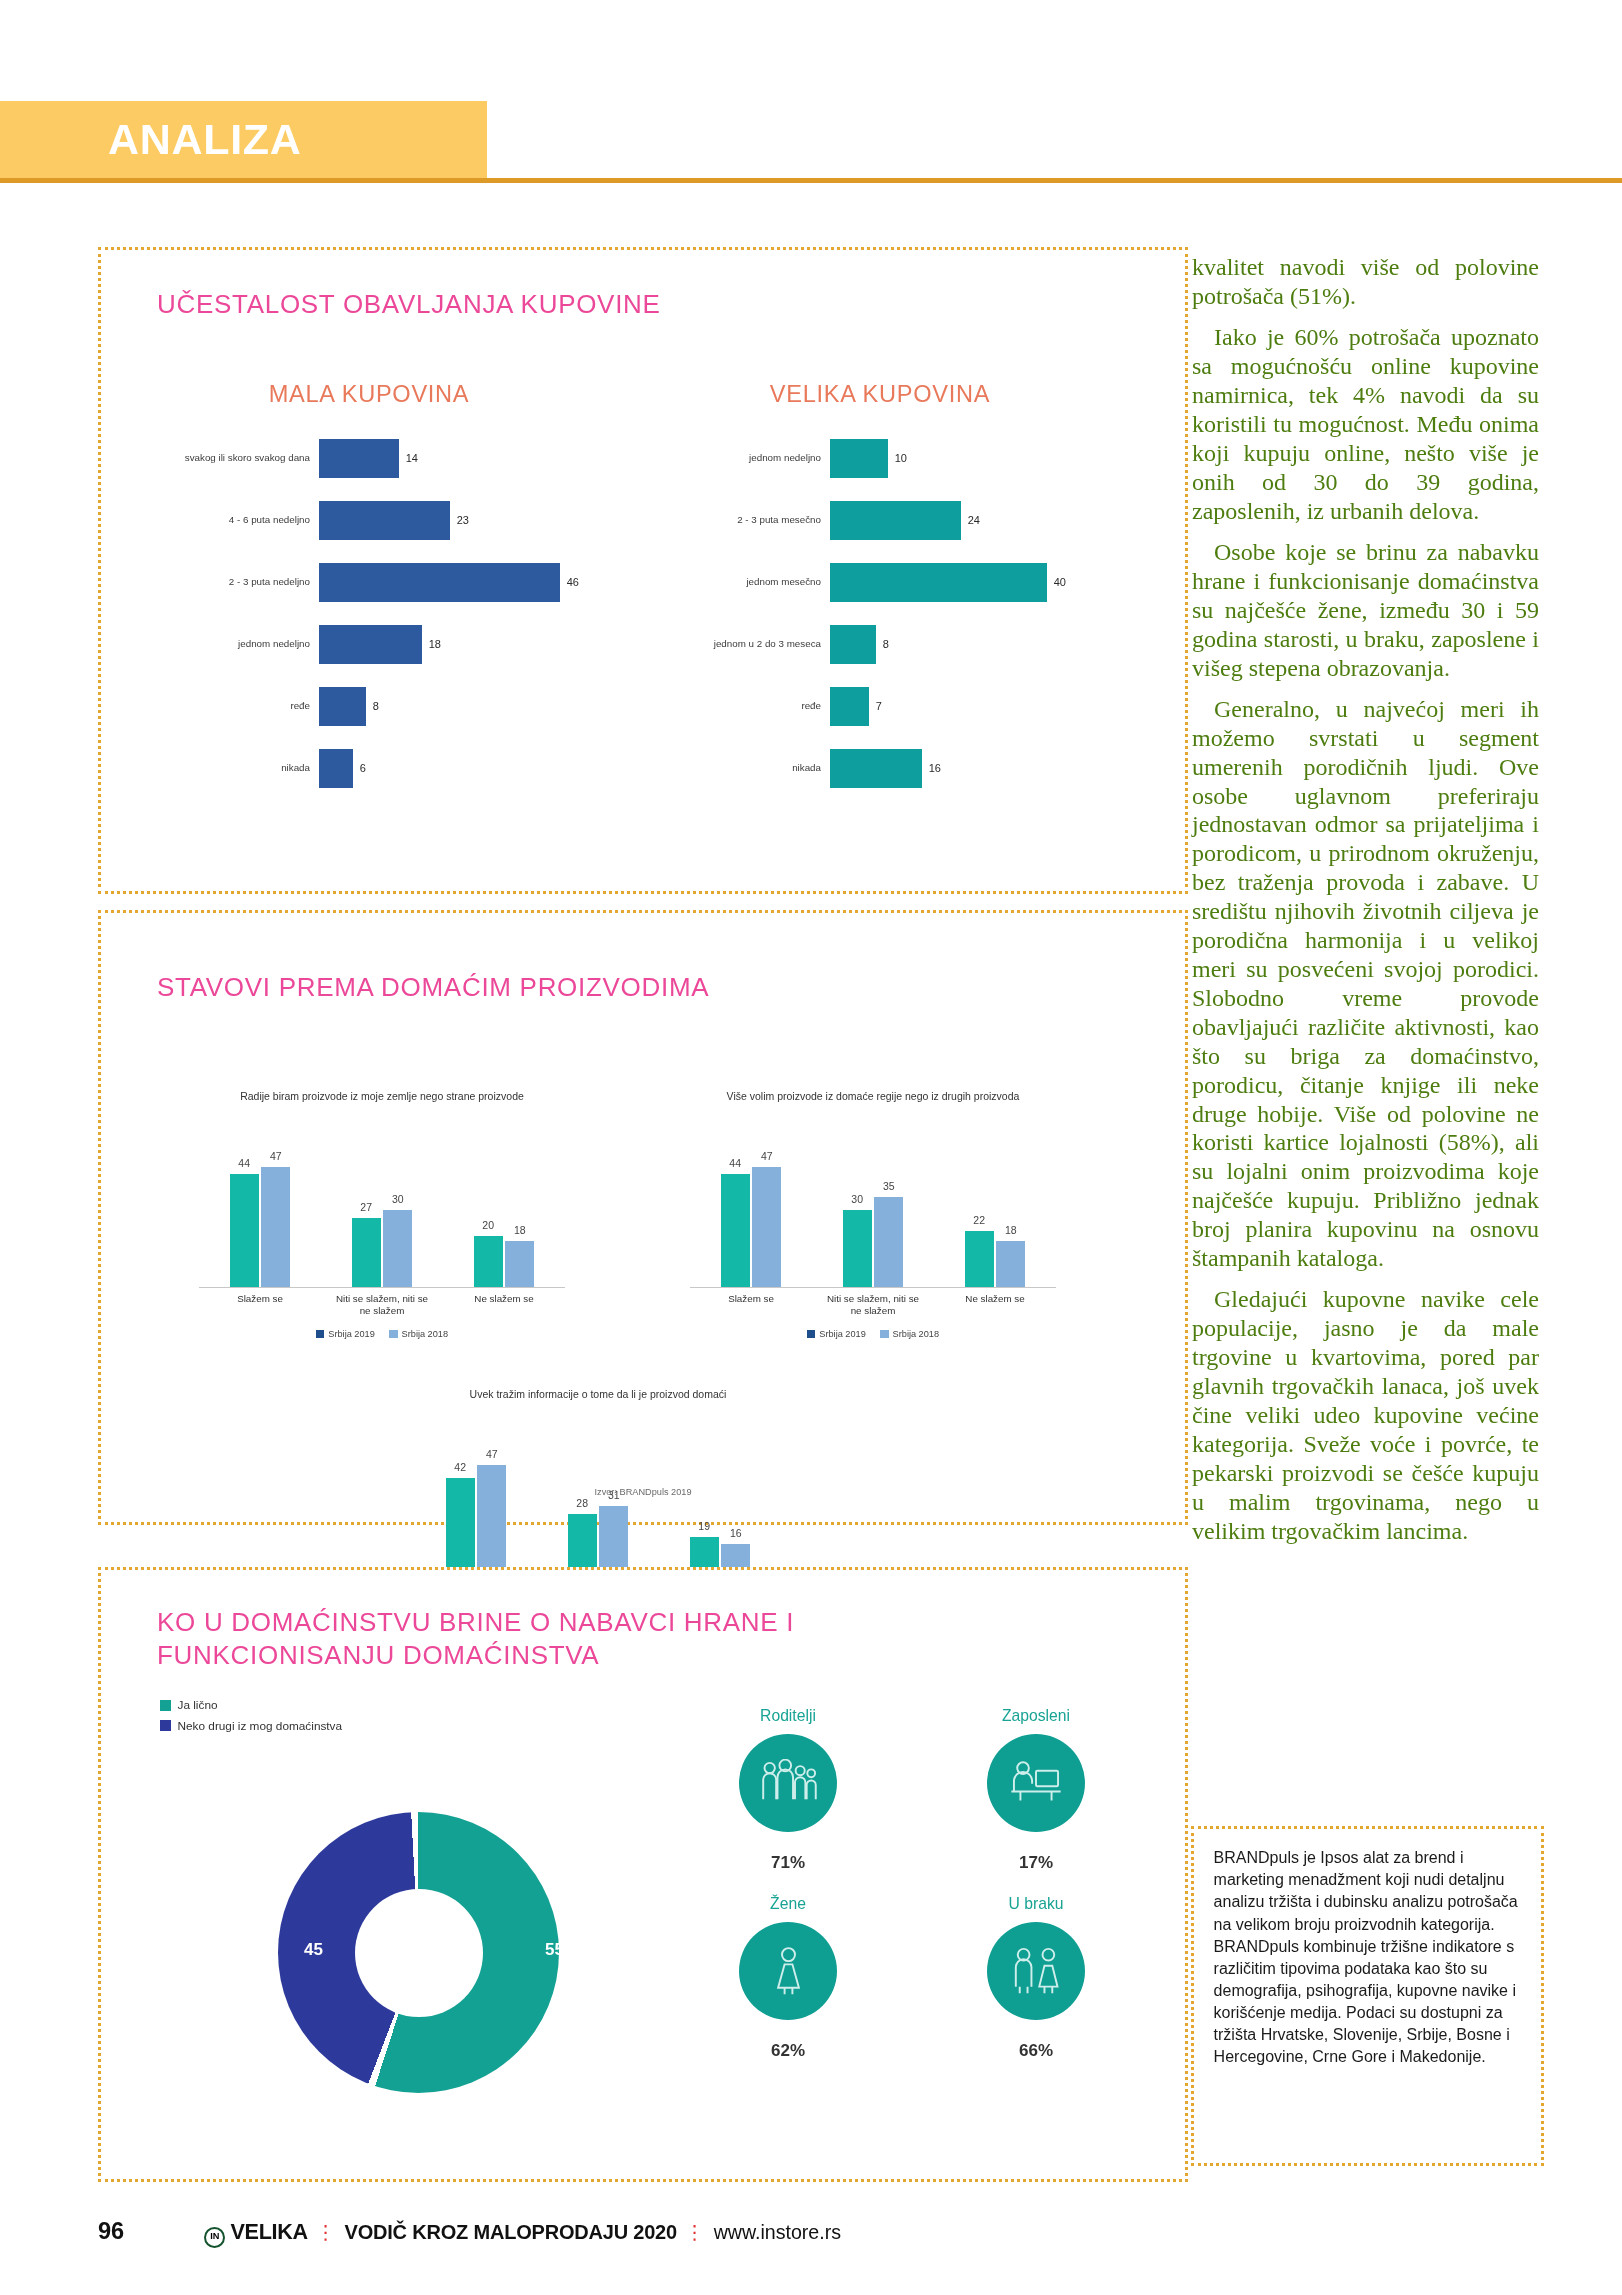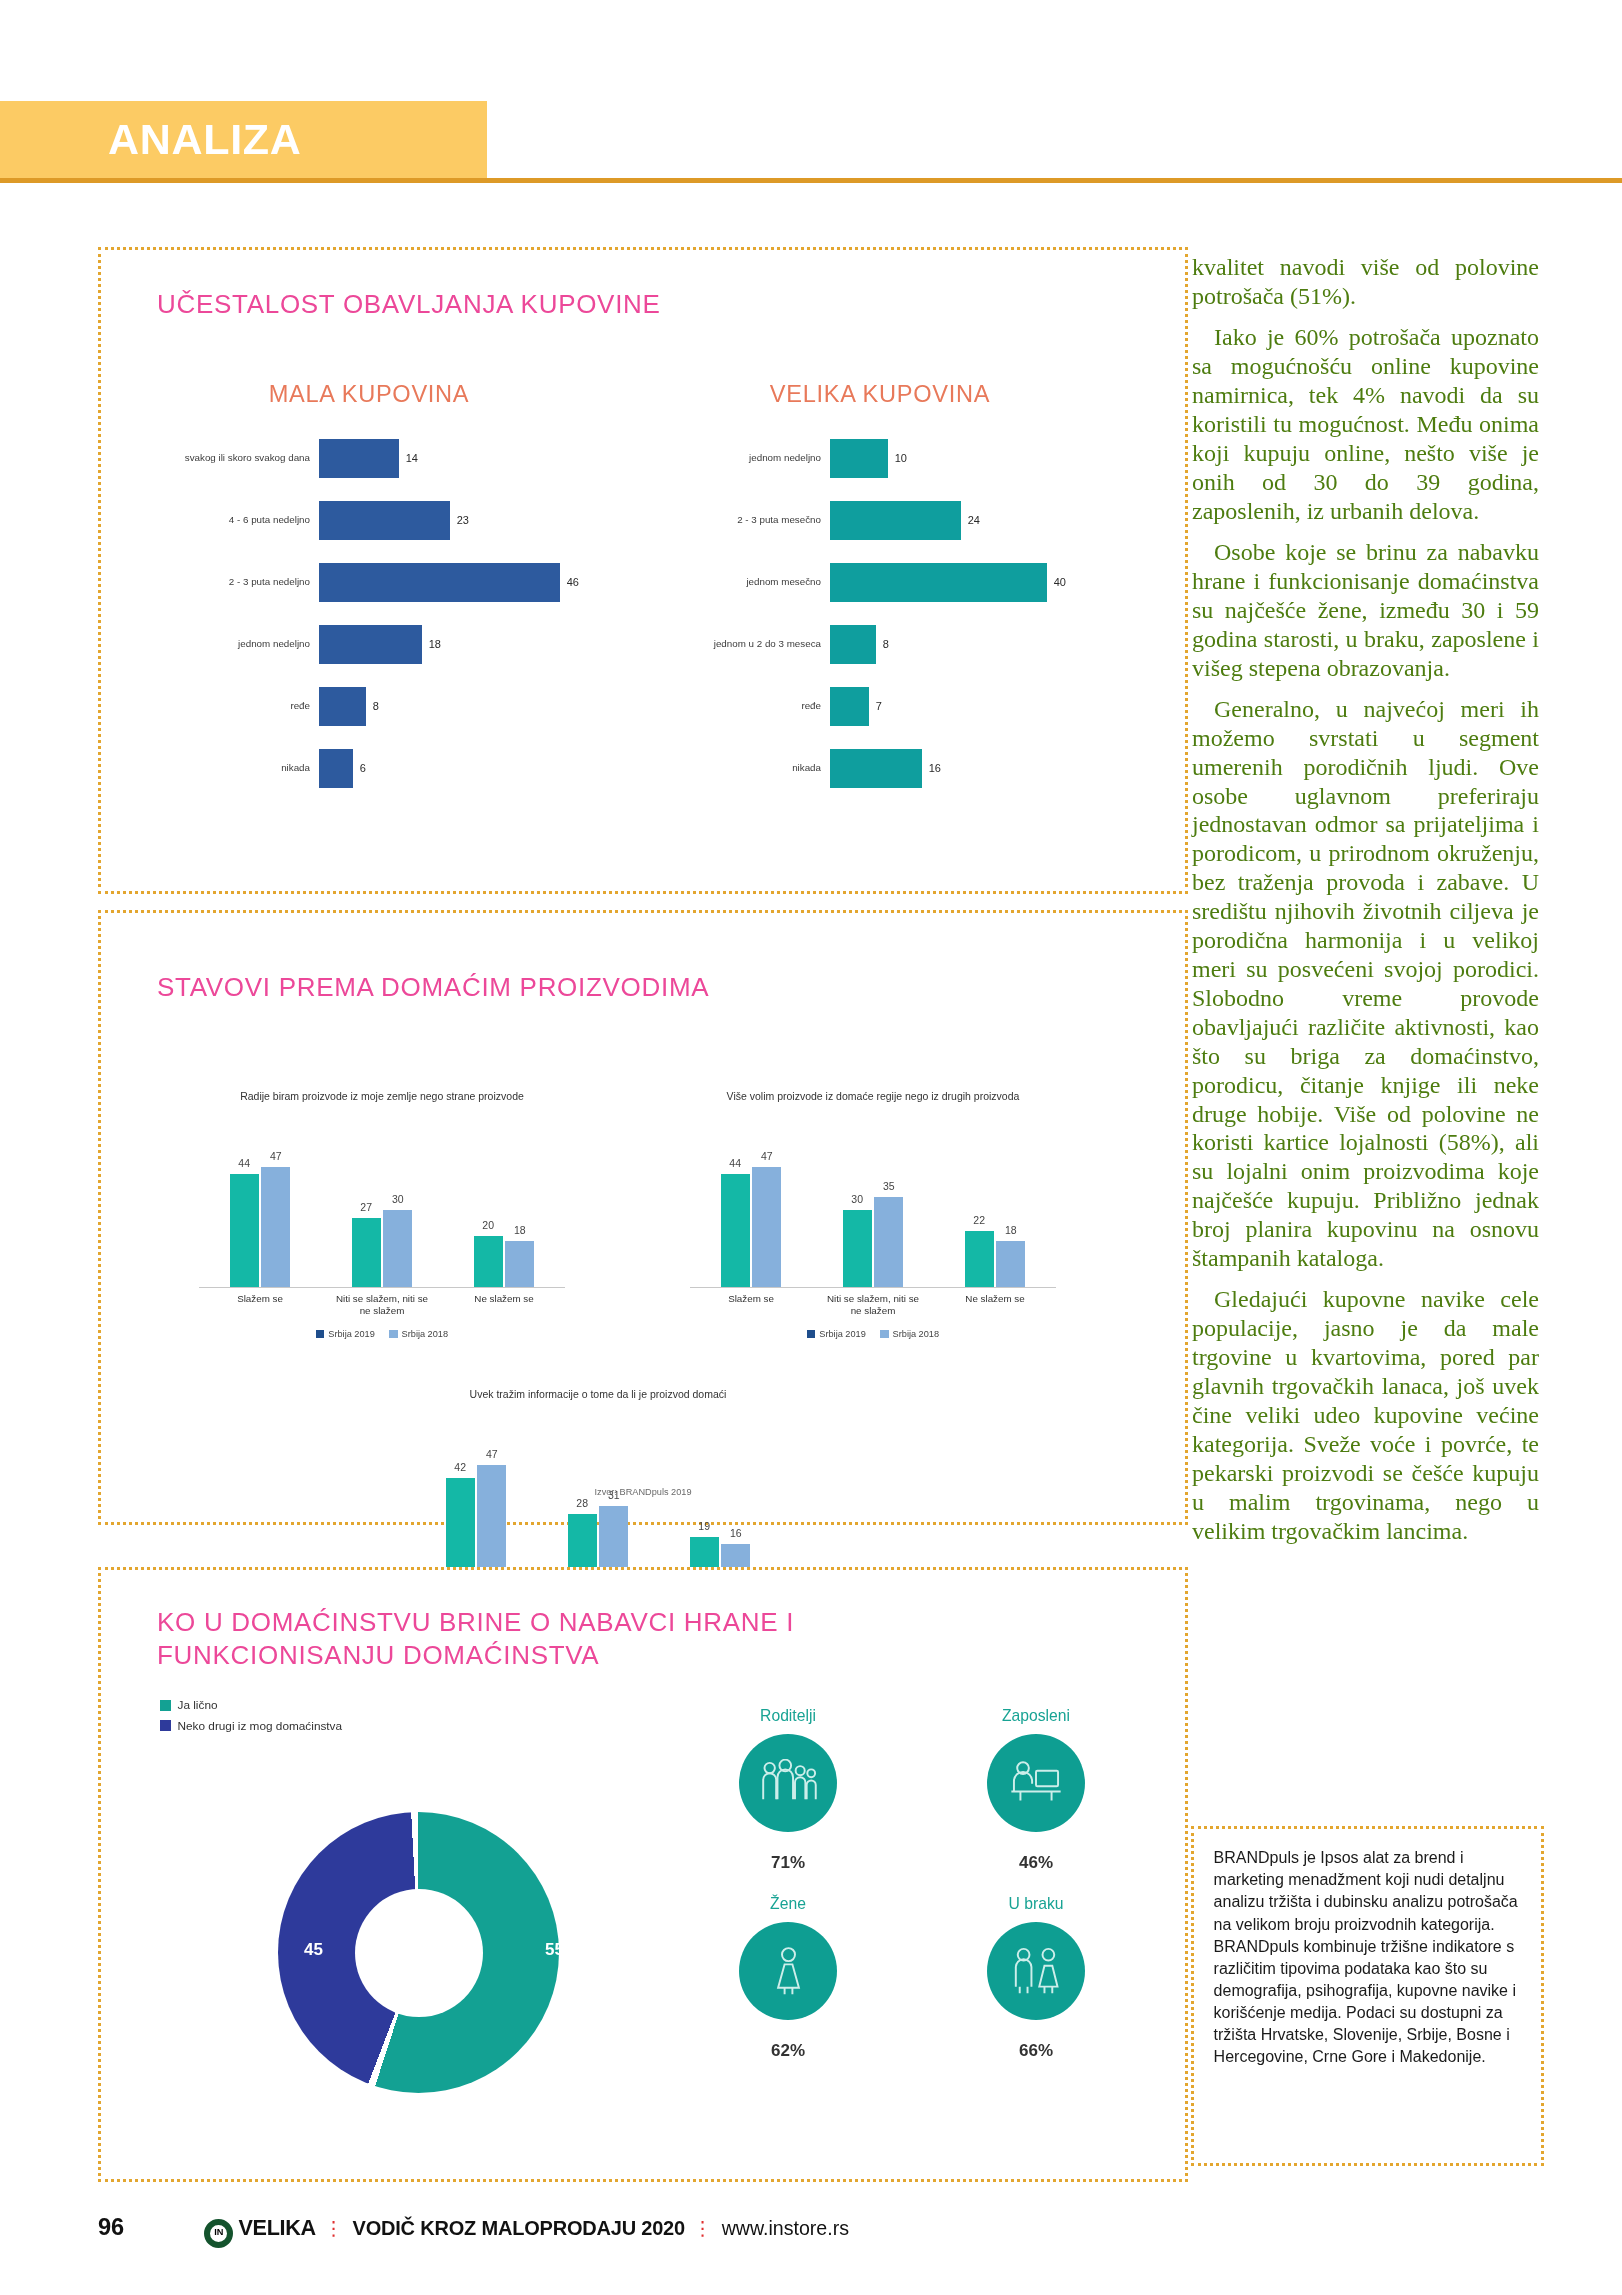--- a/index.html
+++ b/index.html
@@ -194,21 +194,21 @@
 
   
   #footer{
     position:absolute; left:98px; bottom:47px;
     display:flex; align-items:baseline;
     font-family:"Liberation Sans", sans-serif;
   }
   #footer-page{ font-size:23.6px; font-weight:bold; color:#111; }
   #footer-logo-mark{
     display:inline-block; width:17px;height:17px;border-radius:50%;
-    border:6px solid #14532d; margin:0 5.2px 0 80px;
+    border:2px solid #14532d; margin:0 5.2px 0 80px;
     font-size:9.2px; line-height:15.7px; text-align:center; font-weight:bold;
   }
   #footer-logo-text{ font-size:21.6px; font-weight:bold; color:#111; letter-spacing:-0.3px;}
   .footer-sep{ color:#e03030; font-size:19.6px; margin:0 7.9px; letter-spacing:1.3px;}
   #footer-guide{ font-size:20px; font-weight:bold; color:#111; letter-spacing:-0.2px;}
   #footer-url{ font-size:19.6px; color:#111; }
 </style>
 </head>
 <body>
 
@@ -484,21 +484,21 @@
     <div class="icon-cell">
       <div class="icon-cap">Zaposleni</div>
       <div class="icon-circle">
         <svg width="58" height="48" viewBox="0 0 88 74" fill="none" stroke="#cdeeea" stroke-width="3">
           <circle cx="24" cy="14" r="9"></circle>
             <path d="M10 50V34a14 14 0 0 1 28 0v4"></path>
           <rect x="44" y="18" width="34" height="24" rx="2"></rect>
           <path d="M6 50h76M20 50v14M68 50v14"></path>
         </svg>
       </div>
-      <div class="icon-pct">46%</div>
+      <div class="icon-pct">17%</div>
     </div>
 
     <div class="icon-cell">
       <div class="icon-cap">Žene</div>
       <div class="icon-circle">
         <svg width="39" height="51" viewBox="0 0 60 78" fill="none" stroke="#cdeeea" stroke-width="3">
           <circle cx="30" cy="13" r="10"></circle>
           <path d="M14 64 L24 28h12l10 36z"></path>
           <path d="M24 64v10M36 64v10"></path>
         </svg>

